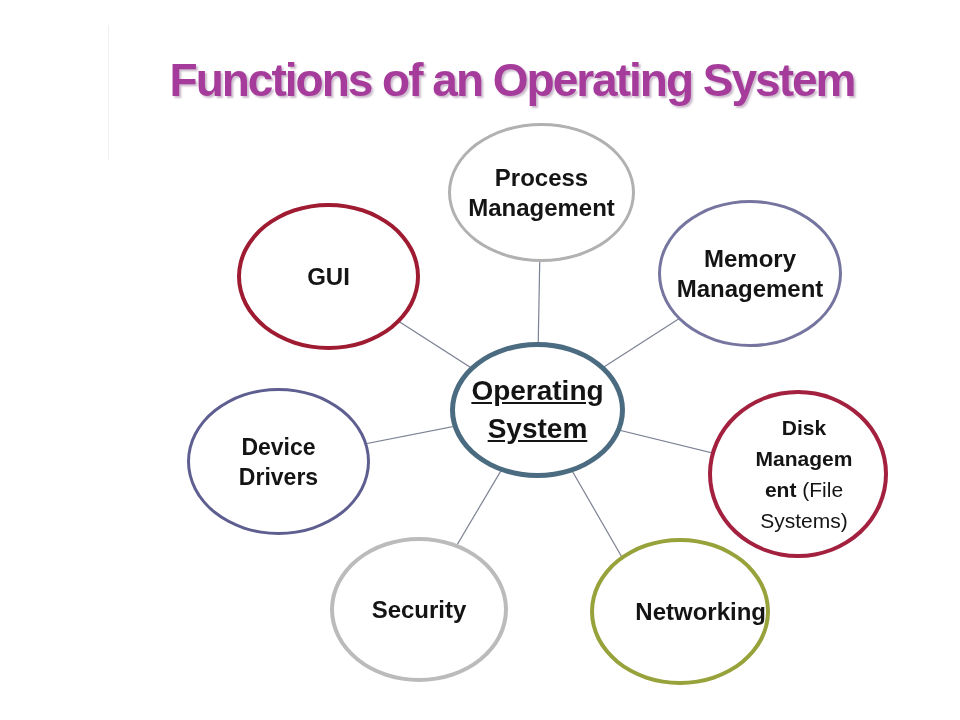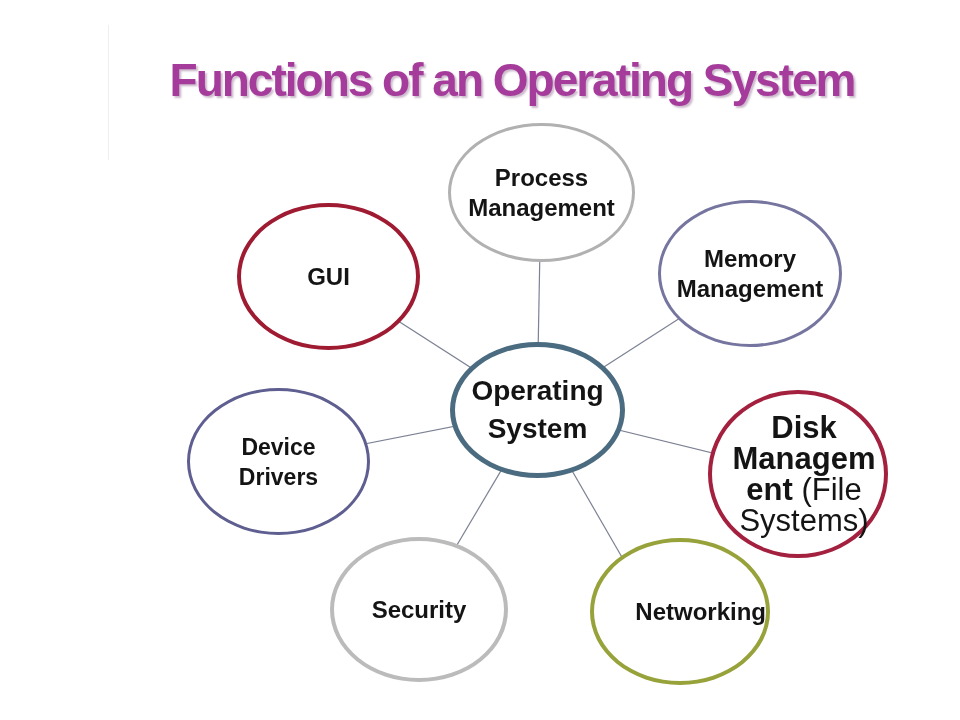--- a/index.html
+++ b/index.html
@@ -38,21 +38,21 @@
   .node-process{left:448px;top:123px;width:187px;height:139px;border:3px solid #B1B1B1;}
   .node-memory{left:658px;top:200px;width:184px;height:147px;border:3px solid #75759F;}
   .node-disk{left:708px;top:390px;width:180px;height:168px;border:4px solid #A3203E;}
   .node-networking{left:590px;top:538px;width:180px;height:147px;border:4px solid #d946ef;justify-content:flex-end;}
   .node-security{left:330px;top:537px;width:178px;height:145px;border:4px solid #f9a8d4;}
   .node-device{left:187px;top:388px;width:183px;height:147px;border:3px solid #5E5E90;}
   .node-gui{left:237px;top:203px;width:183px;height:147px;border:4px solid #9E1B32;}
 
   .sat .lbl{font-size:24px;line-height:30px;}
   .node-device .lbl{font-size:23px;line-height:30px;}
-  .node-disk .dlbl{font-size:31px;line-height:31px;margin-left:12px;}
+  .node-disk .dlbl{font-size:21px;line-height:31px;margin-left:12px;}
   .node-disk .b{font-weight:bold;}
   .node-disk .n{font-weight:normal;}
 </style>
 </head>
 <body>
 
 <div class="slide">
 
   <div class="edge-artifact"></div>
 
@@ -63,21 +63,21 @@
       <line x1="537" y1="410" x2="541" y2="192"></line>
       <line x1="537" y1="410" x2="750" y2="273"></line>
       <line x1="537" y1="410" x2="798" y2="474"></line>
       <line x1="537" y1="410" x2="653" y2="611"></line>
       <line x1="537" y1="410" x2="419" y2="609"></line>
       <line x1="537" y1="410" x2="278" y2="461"></line>
       <line x1="537" y1="410" x2="328" y2="276"></line>
     </g>
   </svg>
 
-  <div class="node node-center" style="border-color: rgb(74, 107, 128);">
+  <div class="node node-center" style="border-color: rgb(74, 107, 128); text-decoration: underline;">
     <div class="lbl">Operating
 System</div>
   </div>
 
   <div class="node sat node-process" style="border-color: rgb(177, 177, 177);">
     <div class="lbl">Process
 Management</div>
   </div>
 
   <div class="node sat node-memory" style="border-color: rgb(117, 117, 159);">

